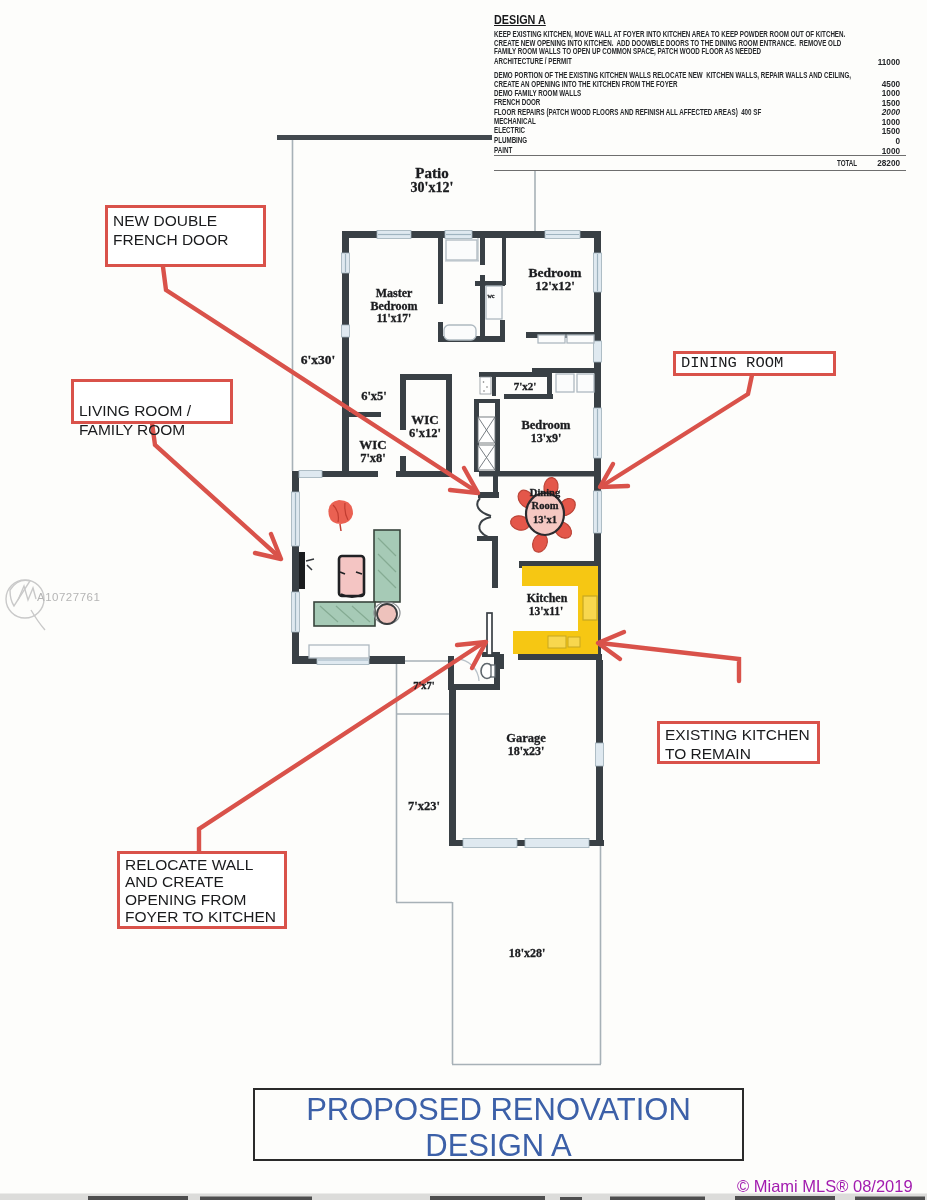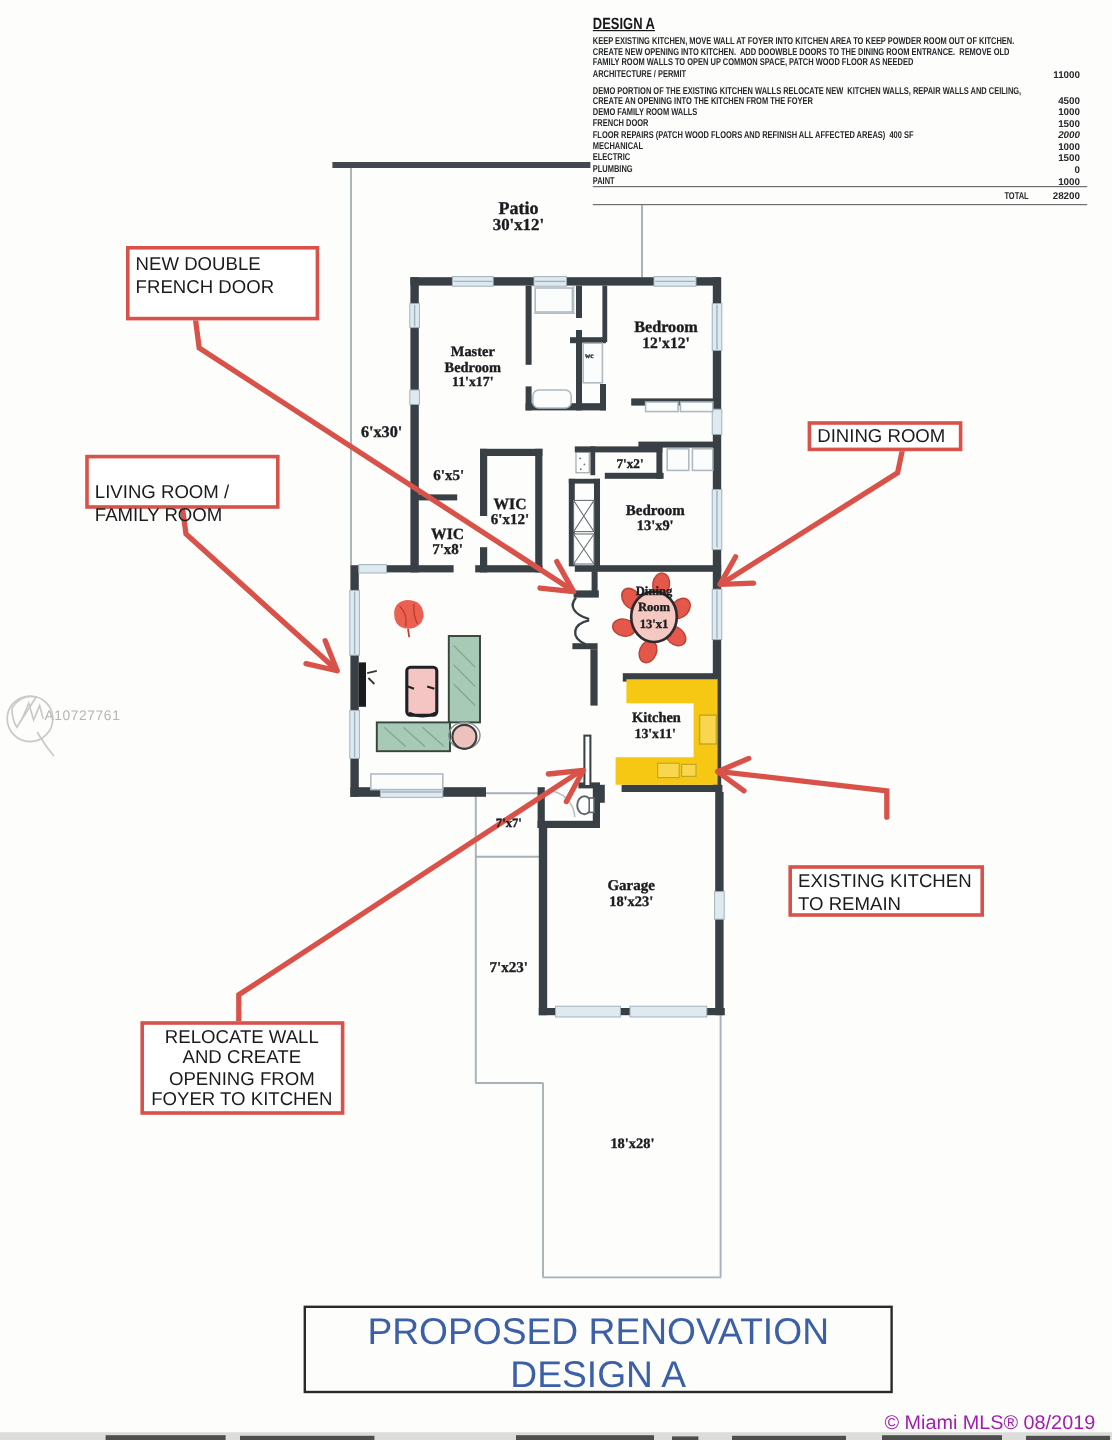--- a/index.html
+++ b/index.html
@@ -284,19 +284,19 @@
   <div class="ln" style="top:146.2px;">PAINT</div>
     <div class="vl" style="top:146.7px;">1000</div>
   <div class="hr" style="top:155px;"></div>
   <div class="ln" style="left:343px;top:158.5px;">TOTAL</div>
     <div class="vl" style="top:159px;">28200</div>
   <div class="hr" style="top:169.5px;"></div>
 </div>
 
 <div class="rbox" style="left:81px;top:205px;width:161px;height:62px;margin-left:24px;">NEW DOUBLE<br>FRENCH DOOR</div>
 <div class="rbox" style="left:71px;top:379px;width:162px;height:45px;padding-top:20px;">LIVING ROOM /<br>FAMILY ROOM</div>
-<div class="rbox" style="left:673px;top:351px;width:129px;height:25px;padding-top:1px;line-height:17px;">DINING ROOM</div>
+<div class="rbox" style="left:673px;top:351px;width:163px;height:25px;padding-top:1px;line-height:17px;font-family:Liberation Mono, monospace;">DINING ROOM</div>
 <div class="rbox" style="left:657px;top:681px;width:163px;height:43px;padding-top:2px;margin-top:40px;">EXISTING KITCHEN<br>TO REMAIN</div>
-<div class="rbox" style="left:117px;top:851px;width:170px;height:78px;padding-top:2px;line-height:17.4px;text-align:center;">RELOCATE WALL<br>AND CREATE<br>OPENING FROM<br>FOYER TO KITCHEN</div>
+<div class="rbox" style="left:117px;top:851px;width:170px;height:78px;padding-top:2px;line-height:17.4px;">RELOCATE WALL<br>AND CREATE<br>OPENING FROM<br>FOYER TO KITCHEN</div>
 
 <div id="title">PROPOSED RENOVATION<br>DESIGN A</div>
 <div id="cr">© Miami MLS® 08/2019</div>
 <div id="wmtext">A10727761</div>
 
 </body></html>

